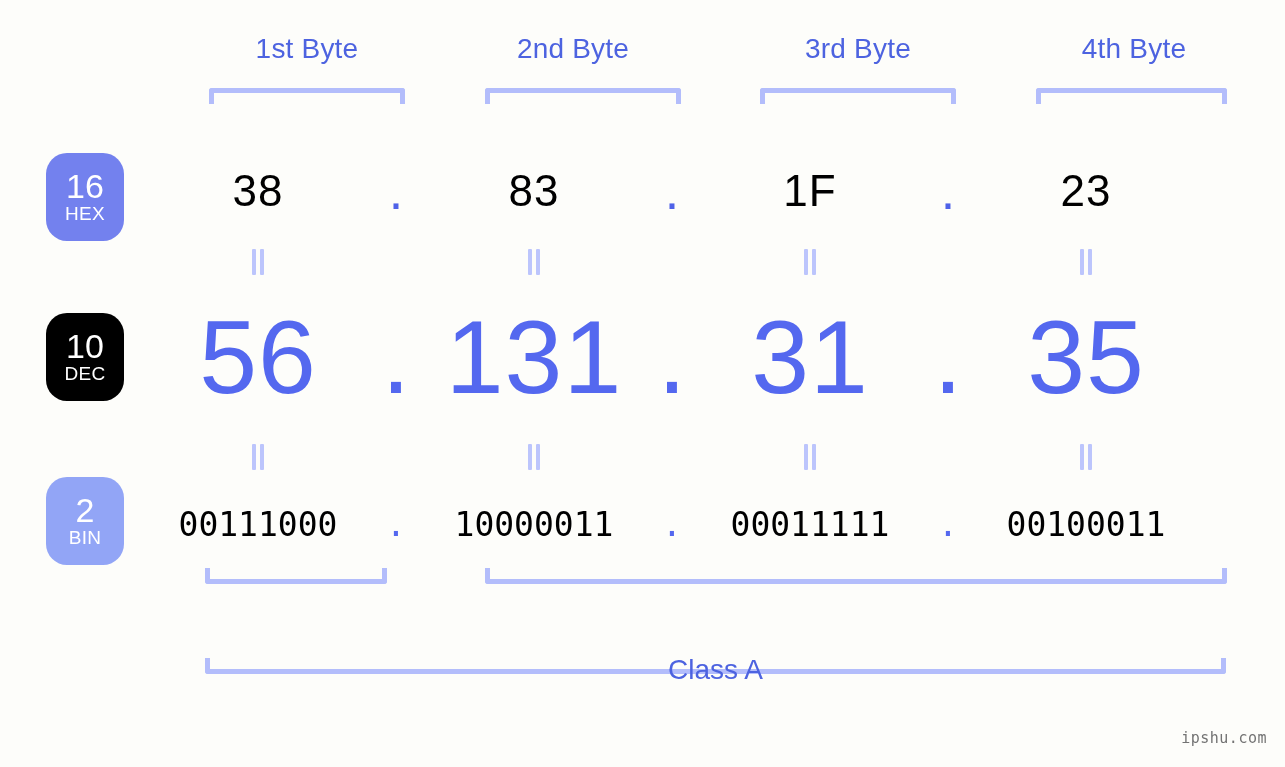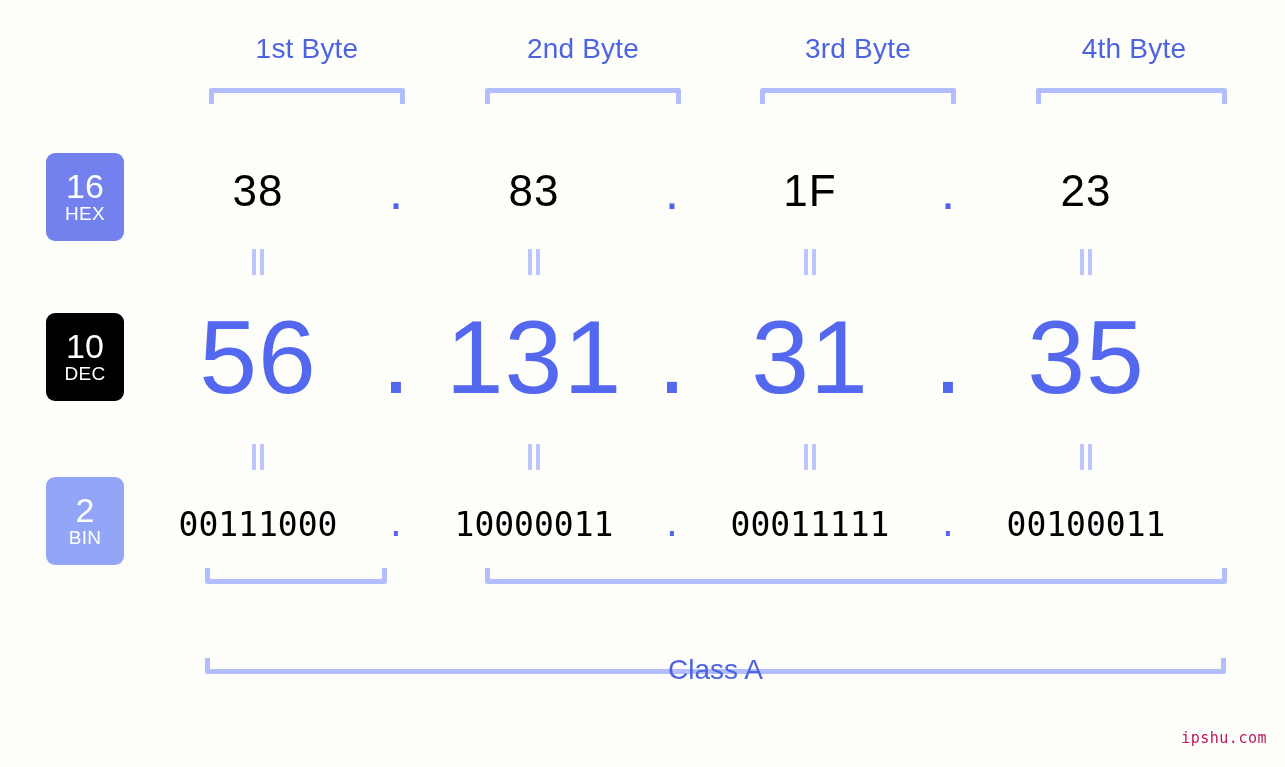--- a/index.html
+++ b/index.html
@@ -55,21 +55,21 @@
     border-right: 5px solid #b3bdfb;
     border-radius: 0 0 3px 3px;
     box-sizing: border-box;
   }
 
   
   .badge {
     position: absolute;
     left: 46px;
     width: 78px;
-    border-radius: 9px;
+    border-radius: 21px;
     color: #ffffff;
     text-align: center;
     display: flex;
     flex-direction: column;
     align-items: center;
     justify-content: center;
     box-sizing: border-box;
   }
   .badge .num {
     font-size: 34px;
@@ -200,32 +200,32 @@
     white-space: nowrap;
   }
 
   
   #watermark {
     position: absolute;
     right: 18px;
     bottom: 20px;
     font-family: "DejaVu Sans Mono", "Liberation Mono", monospace;
     font-size: 15px;
-    color: #be185d;
+    color: #737373;
     letter-spacing: 0.5px;
     white-space: nowrap;
   }
 </style>
 </head>
 <body>
 
 <div id="stage">
 
   <div class="byte-label" style="left:209px;">1st Byte</div>
-  <div class="byte-label" style="left:485px;">2nd Byte</div>
+  <div class="byte-label" style="left:475px;">2nd Byte</div>
   <div class="byte-label" style="left:760px;">3rd Byte</div>
   <div class="byte-label" style="left:1036px;">4th Byte</div>
 
   <div class="bracket-down" style="left:209px;  width:196px;"></div>
   <div class="bracket-down" style="left:485px;  width:196px;"></div>
   <div class="bracket-down" style="left:760px;  width:196px;"></div>
   <div class="bracket-down" style="left:1036px; width:191px;"></div>
 
   <div class="badge" id="badge-hex">
     <span class="num">16</span>

